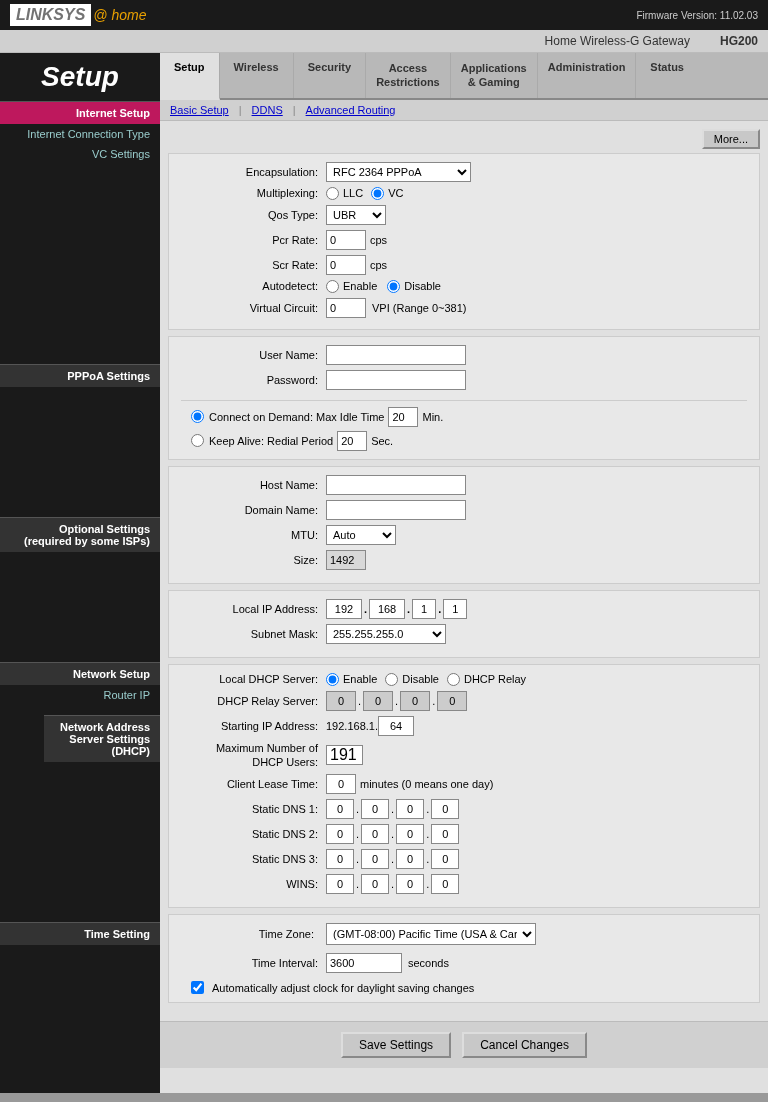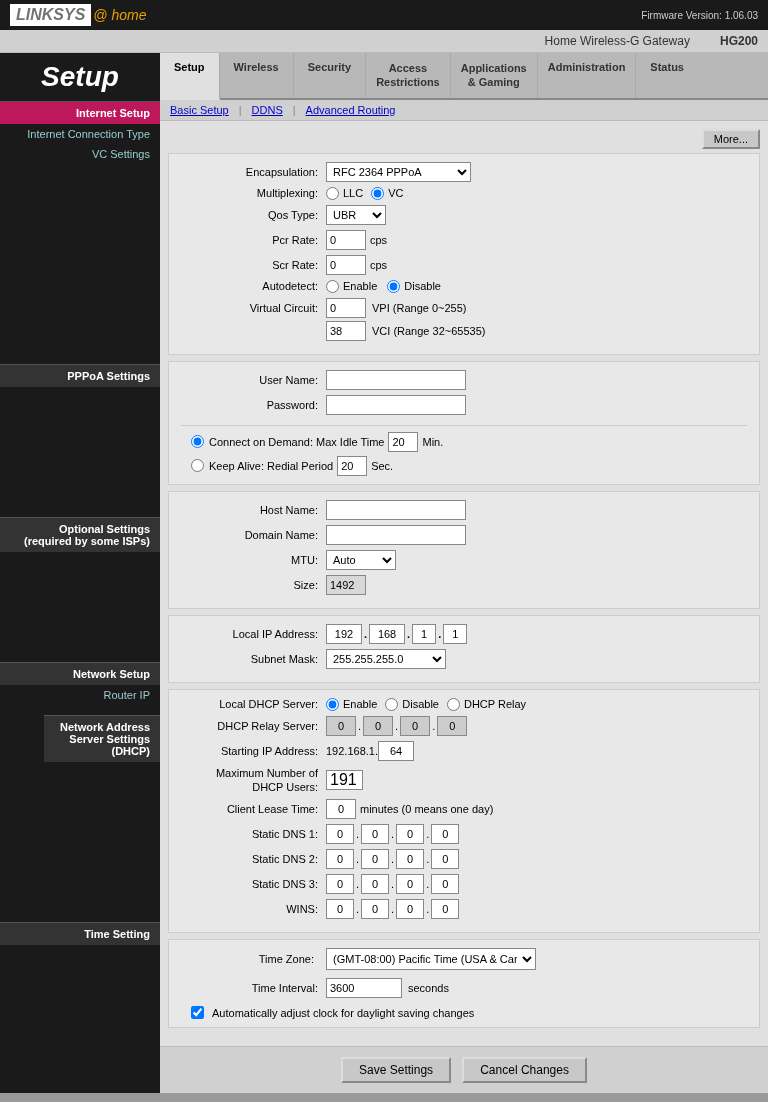--- a/index.html
+++ b/index.html
@@ -13,21 +13,21 @@
 </head>
 <body>
 
 <div style="background:#1a1a1a; display:flex; align-items:center; justify-content:space-between; padding:4px 10px;">
   <div style="display:flex; align-items:center; gap:0;">
     <div style="background:#fff; padding:2px 6px; display:inline-block;">
       <span style="color:#737373; font-size:16px; font-weight:900; font-style:italic; font-family:Arial Black, sans-serif;">LINKSYS</span>
     </div>
     <div style="color:#e8a000; font-size:14px; font-style:italic; margin-left:2px;">@ home</div>
   </div>
-  <div style="color:#ccc; font-size:10px;">Firmware  Version: 1.06.03</div>
+  <div style="color:#ccc; font-size:10px;">Firmware  Version: 11.02.03</div>
 </div>
 
 <div style="background:#d0d0d0; display:flex; justify-content:flex-end; align-items:center; padding:4px 10px; font-size:12px; color:#333; border-bottom:1px solid #bbb;">
   <span style="margin-right:30px;">Home Wireless-G Gateway</span>
   <span style="font-weight:bold;">HG200</span>
 </div>
 
 <div style="display:flex;">
 
   <div style="width:160px; background:#1a1a1a; min-height:1040px; flex-shrink:0;">
@@ -141,27 +141,23 @@
           </label>
           <label style="display:flex; align-items:center; gap:2px; font-size:11px;">
             <input type="radio" name="autodetect" value="Disable" checked="" style="">
             <span>Disable</span>
           </label>
         </div>
 
         <div style="display:flex; align-items:center; margin-bottom:3px;">
           <div style="width:145px; text-align:right; padding-right:8px; font-size:11px;">Virtual Circuit:</div>
           <input type="text" style="width: 40px; height: 20px; font-size: 11px; border: 1px solid rgb(136, 136, 136);" value="0">
-          <span style="margin-left:6px; font-size:11px;">VPI (Range 0~255)</span>
-        </div>
-
-        <div style="display:flex; align-items:center; margin-bottom:5px; padding-left:145px;">
-          <input type="text" style="width: 40px; height: 20px; font-size: 11px; border: 1px solid rgb(136, 136, 136);" value="38">
-          <span style="margin-left:6px; font-size:11px;">VCI (Range 32~65535)</span>
-        </div>
+          <span style="margin-left:6px; font-size:11px;">VPI (Range 0~381)</span>
+        </div>
+
       </div>
 
       <div style="background:#e8e8e8; border:1px solid #ccc; padding:8px 12px; margin-bottom:6px; position:relative; z-index:1;">
 
         <div style="display:flex; align-items:center; margin-bottom:5px;">
           <div style="width:145px; text-align:right; padding-right:8px; font-size:11px;">User Name:</div>
           <input type="text" style="width: 140px; height: 20px; font-size: 11px; border: 1px solid rgb(136, 136, 136);">
         </div>
 
         <div style="display:flex; align-items:center; margin-bottom:10px;">

